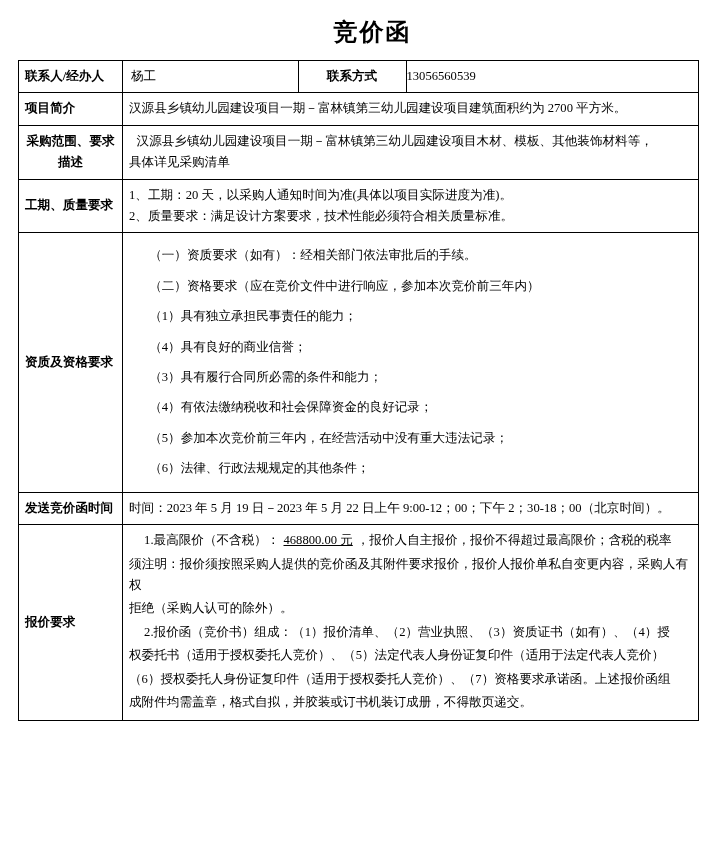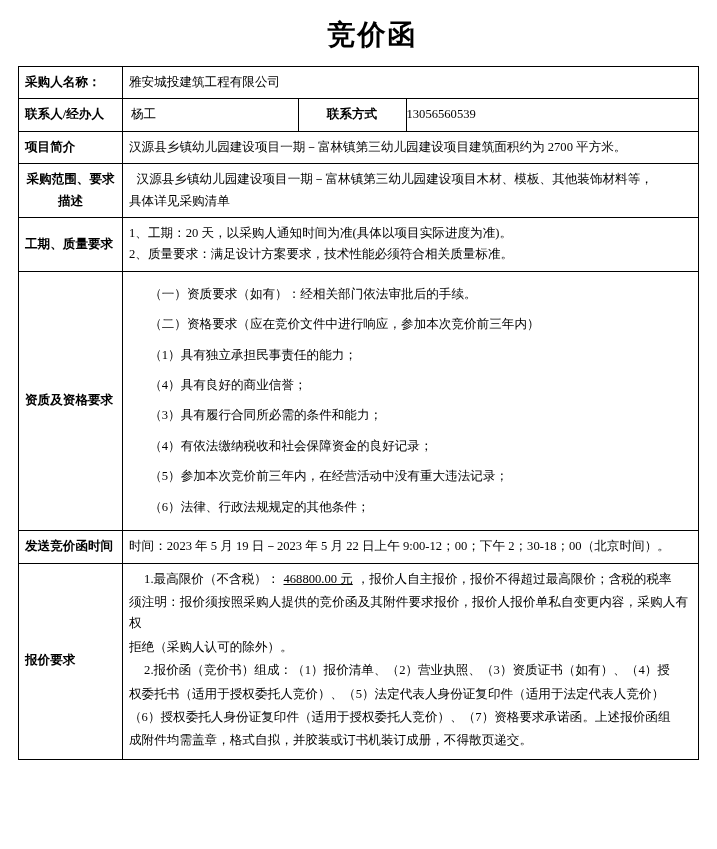--- a/index.html
+++ b/index.html
@@ -14,21 +14,21 @@
     color: #000000;
     position: relative;
     overflow: hidden;
   }
   .page {
     width: 717px;
     position: relative;
   }
   .doc-title {
     text-align: center;
-    font-size: 28px;
+    font-size: 24px;
     font-weight: bold;
     letter-spacing: 2px;
     margin: 16px 0 12px 0;
     font-family: "Liberation Serif", "DejaVu Serif", serif;
     padding-left: 28px;
   }
   .intro {
     padding: 0 18px 0 18px;
     font-size: 13.5px;
     line-height: 1.75;
@@ -163,24 +163,20 @@
 
 
   <table class="main">
     <colgroup>
       <col style="width:104px">
       <col>
     </colgroup>
 
     <tbody>
 
-    <tr>
-      <td class="label-left">采购人名称：</td>
-      <td class="cell-text nowrap-pad">雅安城投建筑工程有限公司</td>
-    </tr>
 
     <tr>
       <td class="label-left">联系人/经办人</td>
       <td style="padding:0">
         <table style="border-collapse:collapse;width:100%;table-layout:fixed">
           <colgroup>
             <col style="width:175px">
             <col style="width:108px">
             <col>
           </colgroup>

